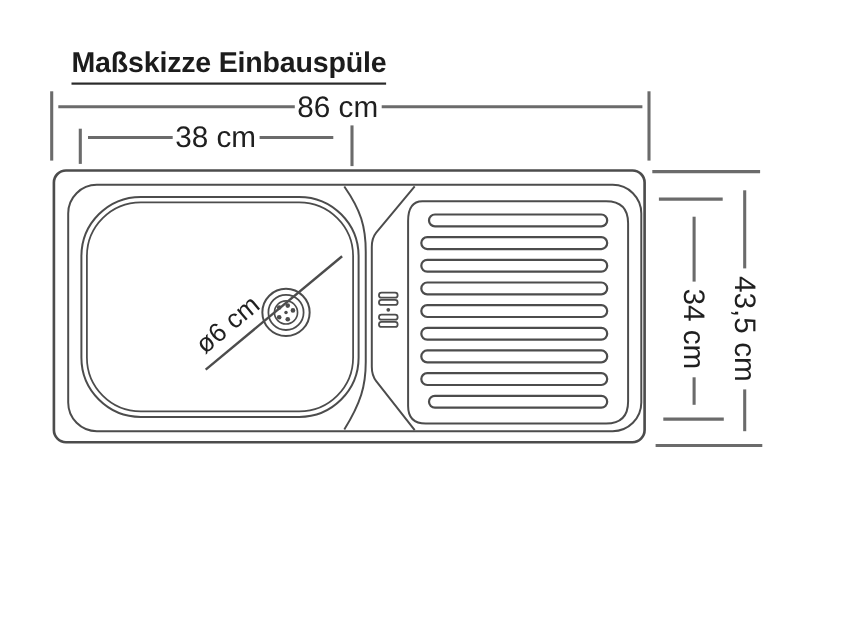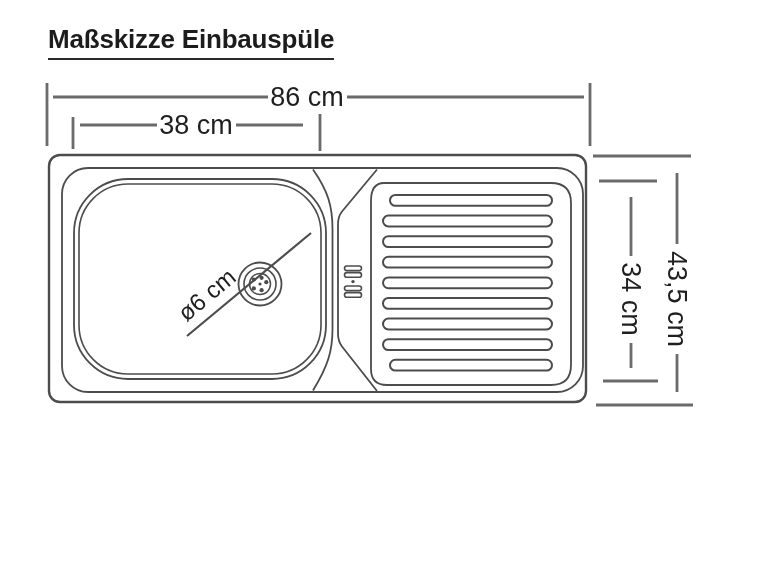--- a/index.html
+++ b/index.html
@@ -14,21 +14,21 @@
   .canvas {
     position: relative;
     width: 770px;
     height: 578px;
     background: #ffffff;
   }
   .page-title {
     position: absolute;
     left: 48px;
     top: 24px;
-    margin: 0;
+    margin: 17px;
     font-size: 26px;
     font-weight: 600;
     letter-spacing: -0.2px;
     color: #1c1c1c;
     border-bottom: 2px solid #2a2a2a;
     padding-bottom: 3px;
     display: inline-block;
   }
   svg.drawing {
     position: absolute;

